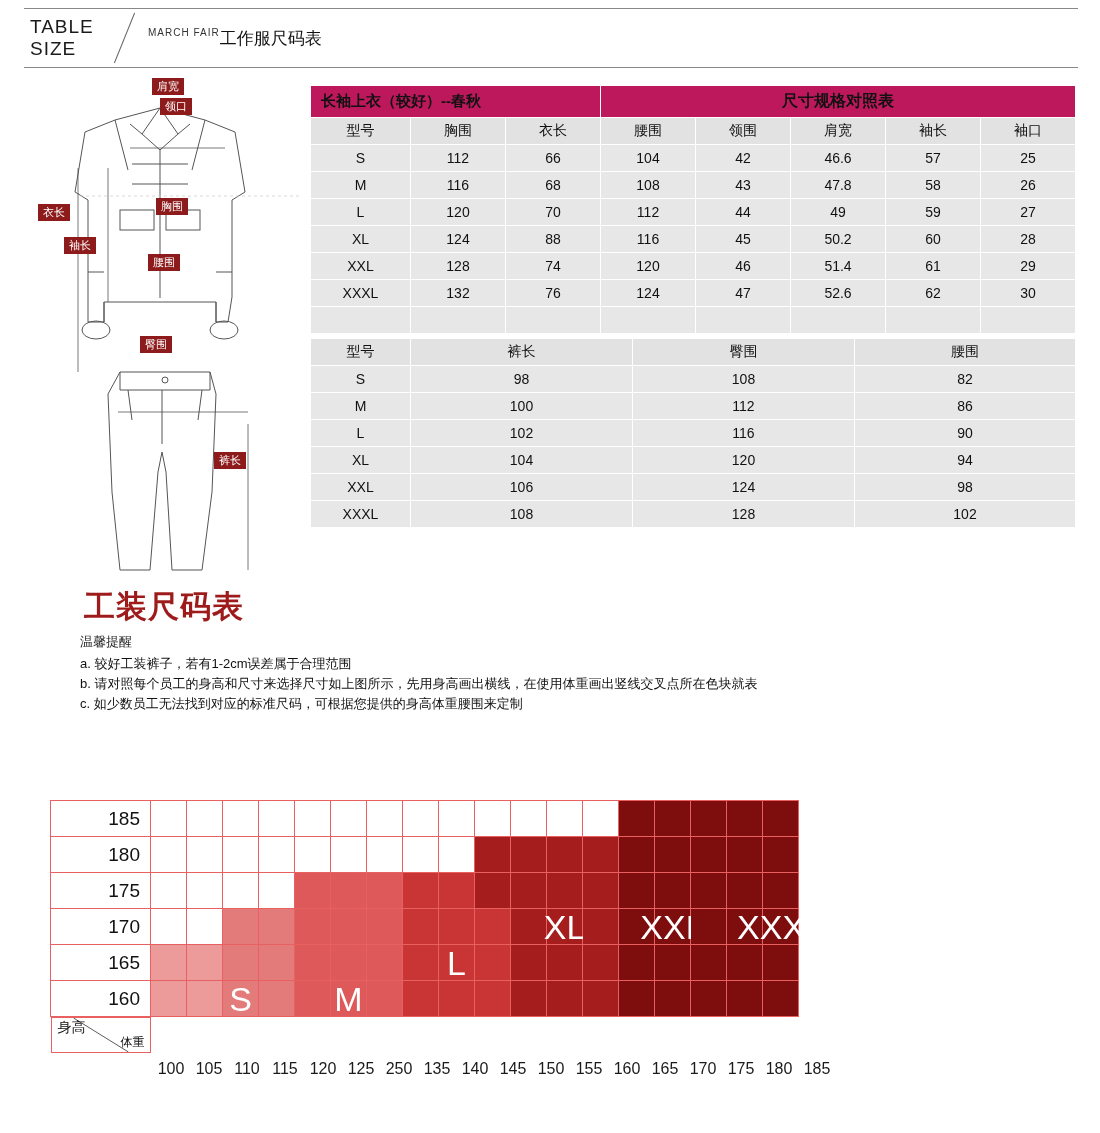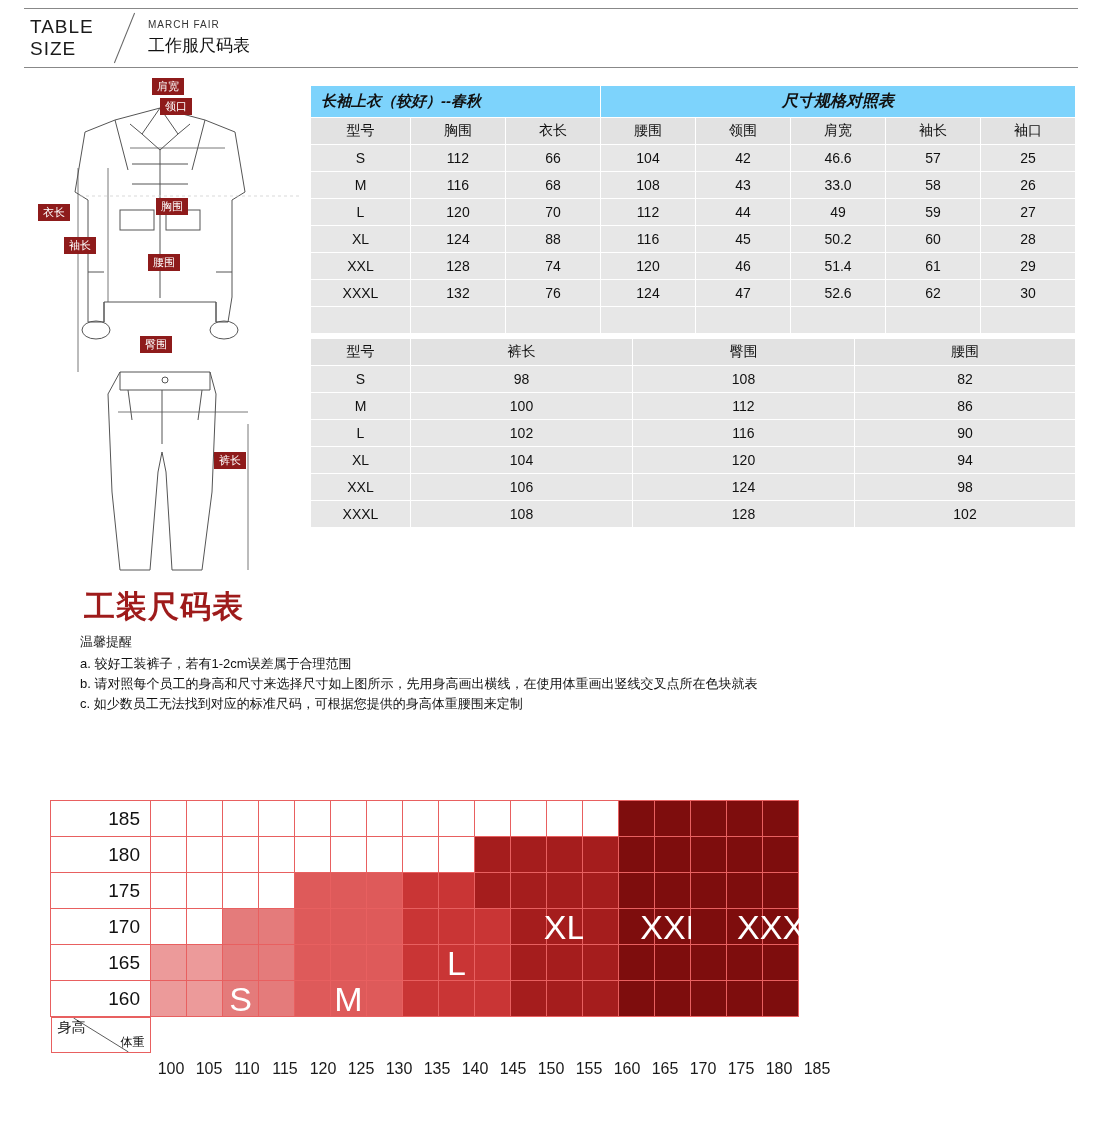--- a/index.html
+++ b/index.html
@@ -26,21 +26,21 @@
   .header-left .l1 { font-size: 19px; letter-spacing: 1px; }
   .header-left .l2 { font-size: 19px; letter-spacing: 1px; }
   .header-slash {
     width: 44px; height: 58px; position: relative;
   }
   .header-slash::after {
     content: ""; position: absolute; left: 20px; top: 2px;
     width: 1px; height: 54px; background: #666;
     transform: rotate(22deg); transform-origin: center;
   }
-  .header-right { display: flex; flex-direction: column; justify-content: center; }
+  .header-right { display: flex; flex-direction: row; justify-content: center; }
   .header-right .brand { font-size: 10px; letter-spacing: 1px; color: #333; margin-bottom: 4px; }
   .header-right .subtitle { font-size: 17px; color: #111; }
 
   
   .figure { position: absolute; left: 20px; top: 72px; width: 280px; height: 510px; }
   .figure svg { display: block; }
   .tag {
     position: absolute; background: #8e1b1b; color: #fff; font-size: 11px;
     padding: 1px 5px; white-space: nowrap; line-height: 15px;
   }
@@ -53,22 +53,22 @@
   }
   table.size td, table.size th {
     border: 1px solid #ffffff;
     background: #e7e7e7;
     text-align: center;
     height: 27px;
     font-weight: normal;
     color: #111;
   }
   table.size tr.title-row td {
-    background: #7dd3fc; color: #111; height: 32px;
-    font-weight: bold; font-size: 16px; font-style: italic;
+    background: #be185d; color: #111; height: 32px;
+    font-weight: bold; font-size: 16px;
   }
   table.size tr.title-row td.left { text-align: left; padding-left: 10px; font-size: 15px; }
   table.size tr.head-row td { background: #e2e2e2; }
   table.size td.empty { background: #e7e7e7; }
 
   .tbl-jacket { left: 310px; top: 85px; width: 765px; }
   .tbl-pants  { left: 310px; top: 338px; width: 765px; }
 
   
   .headline {
@@ -207,21 +207,21 @@
             <td>46.6</td>
             <td>57</td>
             <td>25</td>
           </tr>
           <tr>
             <td>M</td>
             <td>116</td>
             <td>68</td>
             <td>108</td>
             <td>43</td>
-            <td>33.0</td>
+            <td>47.8</td>
             <td>58</td>
             <td>26</td>
           </tr>
           <tr>
             <td>L</td>
             <td>120</td>
             <td>70</td>
             <td>112</td>
             <td>44</td>
             <td>49</td>
@@ -491,21 +491,21 @@
           </tr>
         </tbody>
     </table>
     <div class="xlabels" id="xlabels">
         <div>100</div>
         <div>105</div>
         <div>110</div>
         <div>115</div>
         <div>120</div>
         <div>125</div>
-        <div>130</div>
+        <div>250</div>
         <div>135</div>
         <div>140</div>
         <div>145</div>
         <div>150</div>
         <div>155</div>
         <div>160</div>
         <div>165</div>
         <div>170</div>
         <div>175</div>
         <div>180</div>

